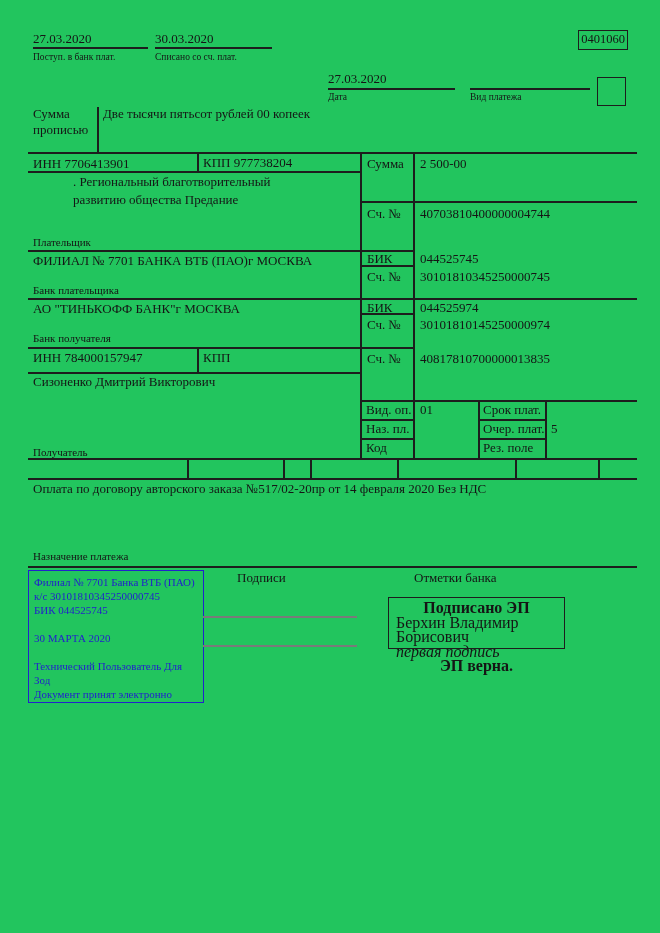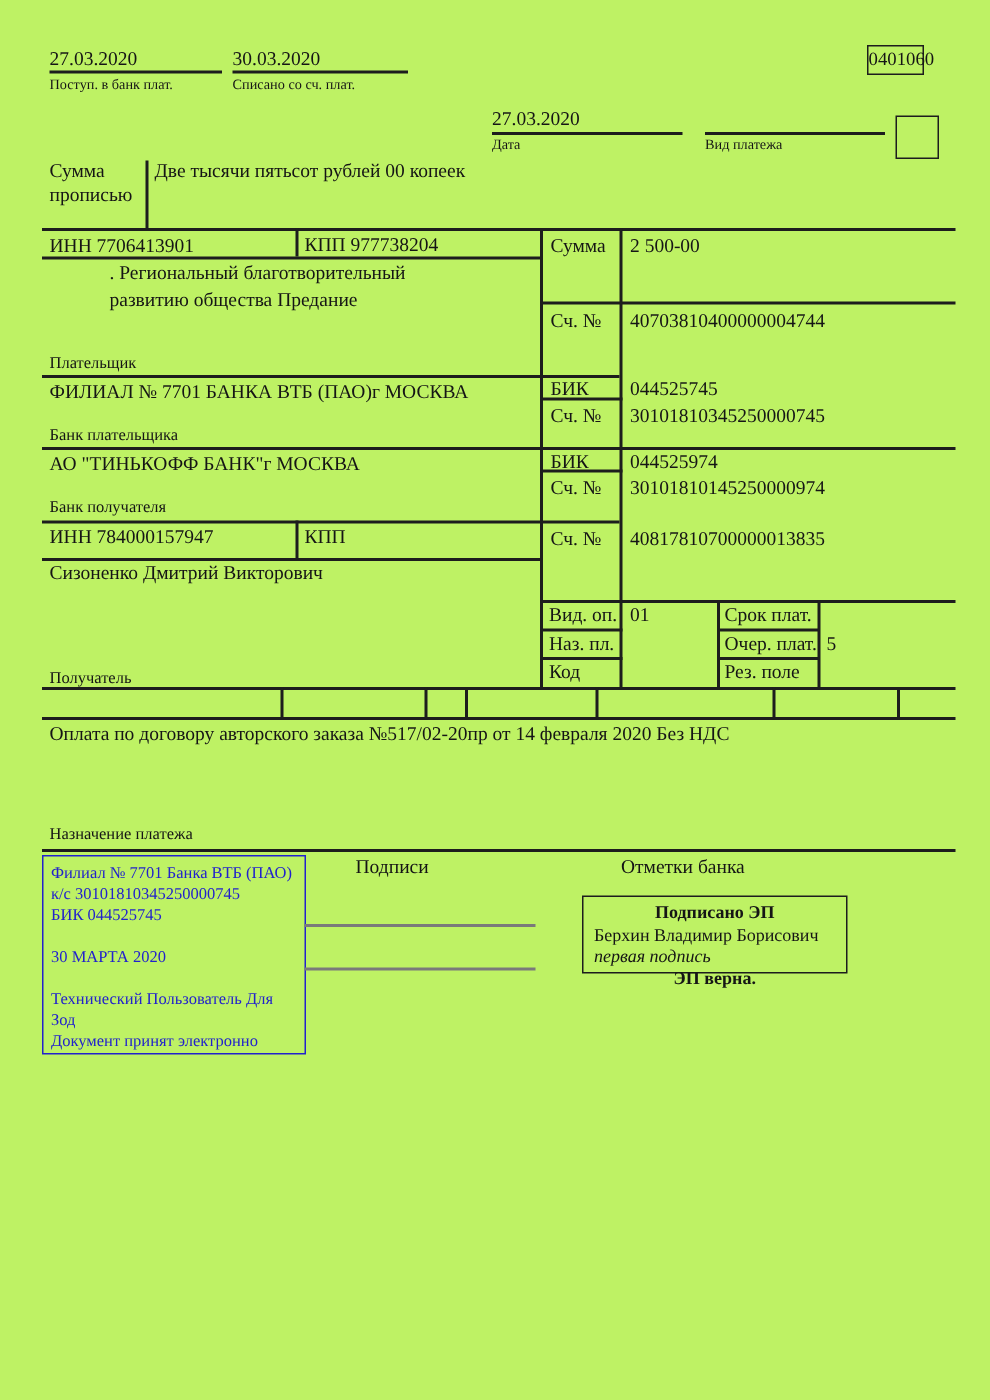--- a/index.html
+++ b/index.html
@@ -1,52 +1,52 @@
 <!DOCTYPE html>
 <html><head>
 <meta charset="utf-8">
 <style>
   html,body { margin:0; padding:0; background:#fff; }
-  .doc { position:relative; width:660px; height:933px; background:#bef264;
+  .doc { position:relative; width:660px; height:933px; background:#22c55e;
          font-family:"Liberation Serif", serif; color:#151515; overflow:hidden; }
   .t   { position:absolute; font-size:13px; white-space:nowrap; }
   .sm  { font-size:9.5px; }
   .lbl { font-size:11px; }
   .hl  { position:absolute; height:1.6px; background:#1d1d1d; }
   .vl  { position:absolute; width:1.6px; background:#1d1d1d; }
   .box { position:absolute; border:1.6px solid #1d1d1d; box-sizing:border-box; }
   .title { position:absolute; font-family:"Liberation Sans", sans-serif;
            font-weight:bold; font-size:14.5px; white-space:nowrap; }
   .grayline { position:absolute; height:2px; background:#7a7a7a; }
   .stamp { position:absolute; left:28px; top:570px; width:176px; height:133px;
            border:1.6px solid #2222cc; box-sizing:border-box; color:#2222cc;
            font-size:11px; line-height:14px; padding:4px 5px; }
   .stamp div { white-space:nowrap; }
   .esign { position:absolute; left:388px; top:597px; width:177px; height:52px;
-           border:1.6px solid #1d1d1d; box-sizing:border-box; font-size:12px;
+           border:1.6px solid #1d1d1d; box-sizing:border-box; font-size:16px;
            line-height:14.5px; padding:3px 7px; }
   .c { text-align:center; }
   .b { font-weight:bold; }
   .i { font-style:italic; }
   .wrapblock { position:absolute; font-size:13px; line-height:17.5px; white-space:nowrap;margin-left:40px; }
 </style>
 </head>
 <body>
 
 <div class="doc">
 
   <div class="t" style="left:33px; top:31px;">27.03.2020</div>
   <div class="hl" style="left:33px; top:47px; width:115px;"></div>
   <div class="t sm" style="left:33px; top:52px;">Поступ. в банк плат.</div>
 
   <div class="t" style="left:155px; top:31px;">30.03.2020</div>
   <div class="hl" style="left:155px; top:47px; width:117px;"></div>
   <div class="t sm" style="left:155px; top:52px;">Списано со сч. плат.</div>
 
-  <div class="box" style="left:578px; top:30px; width:38px; height:20px;">
+  <div class="box" style="left:578px; top:30px; width:50px; height:20px;">
     <div style="text-align:center; font-size:12.5px; line-height:17px;">0401060</div>
   </div>
 
   <div class="t" style="left:328px; top:71px;">27.03.2020</div>
   <div class="hl" style="left:328px; top:88px; width:127px;"></div>
   <div class="t sm" style="left:328px; top:92px;">Дата</div>
   <div class="hl" style="left:470px; top:88px; width:120px;"></div>
   <div class="t sm" style="left:470px; top:92px;">Вид платежа</div>
   <div class="box" style="left:597px; top:77px; width:29px; height:29px;"></div>
 

